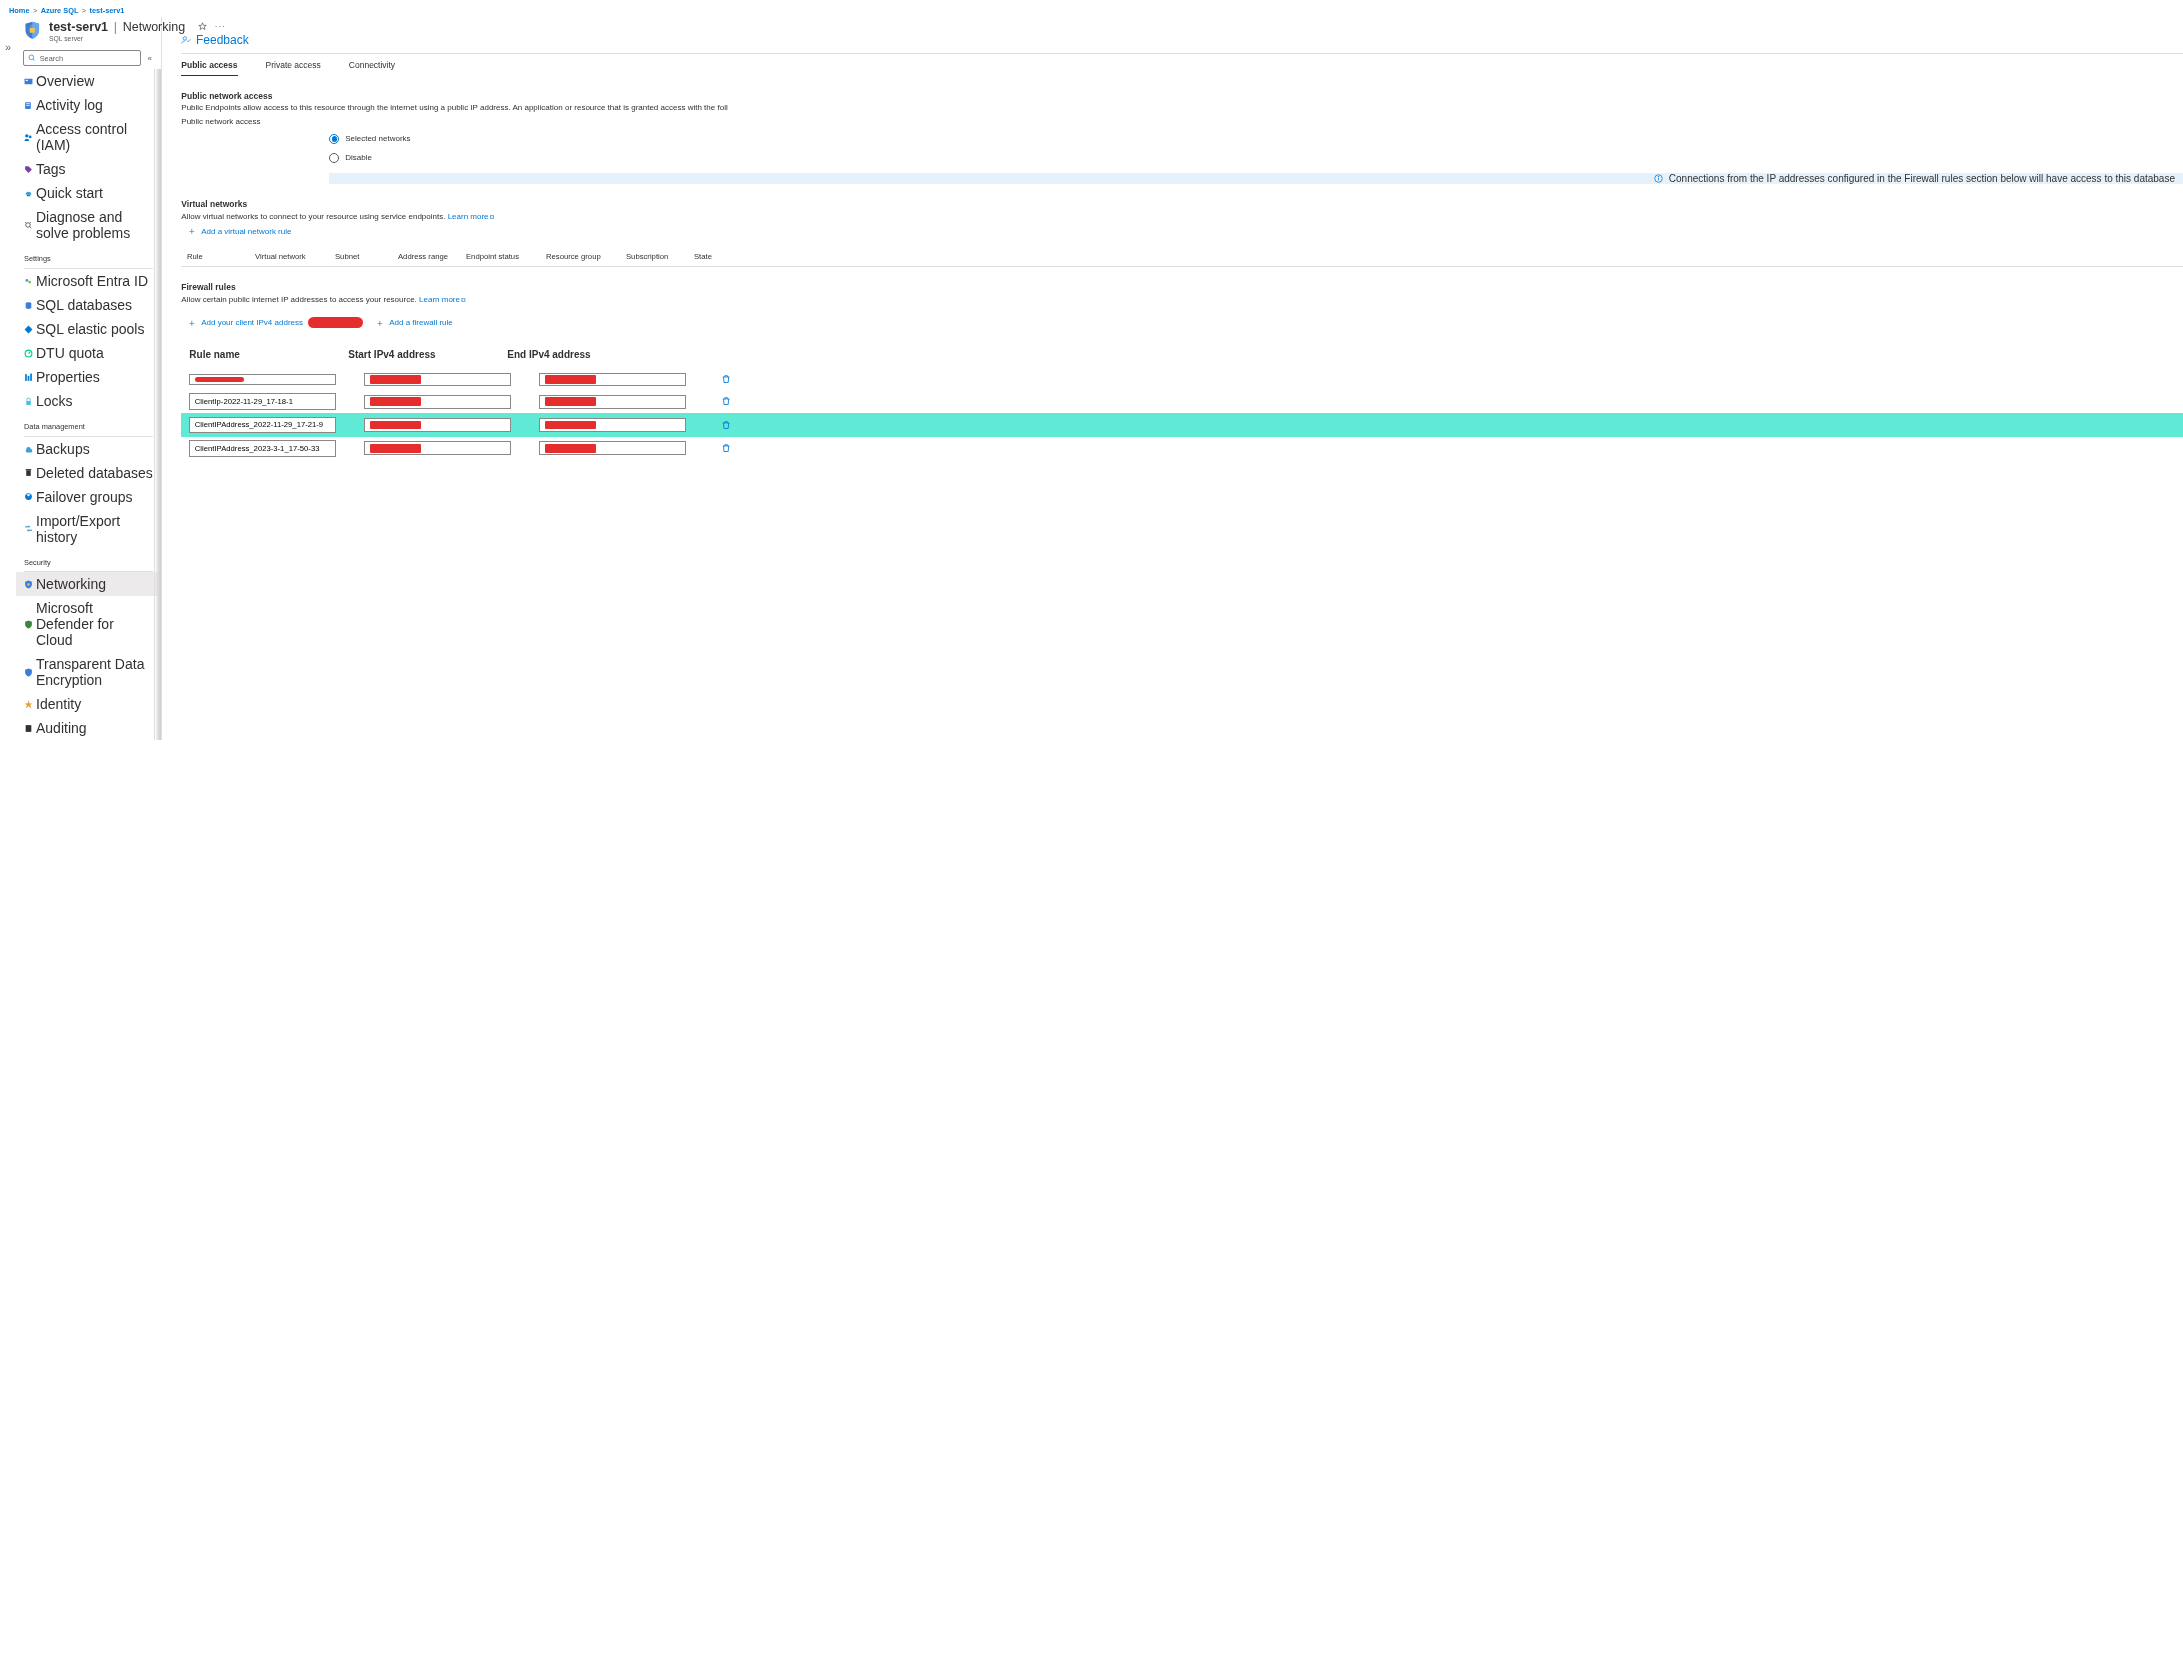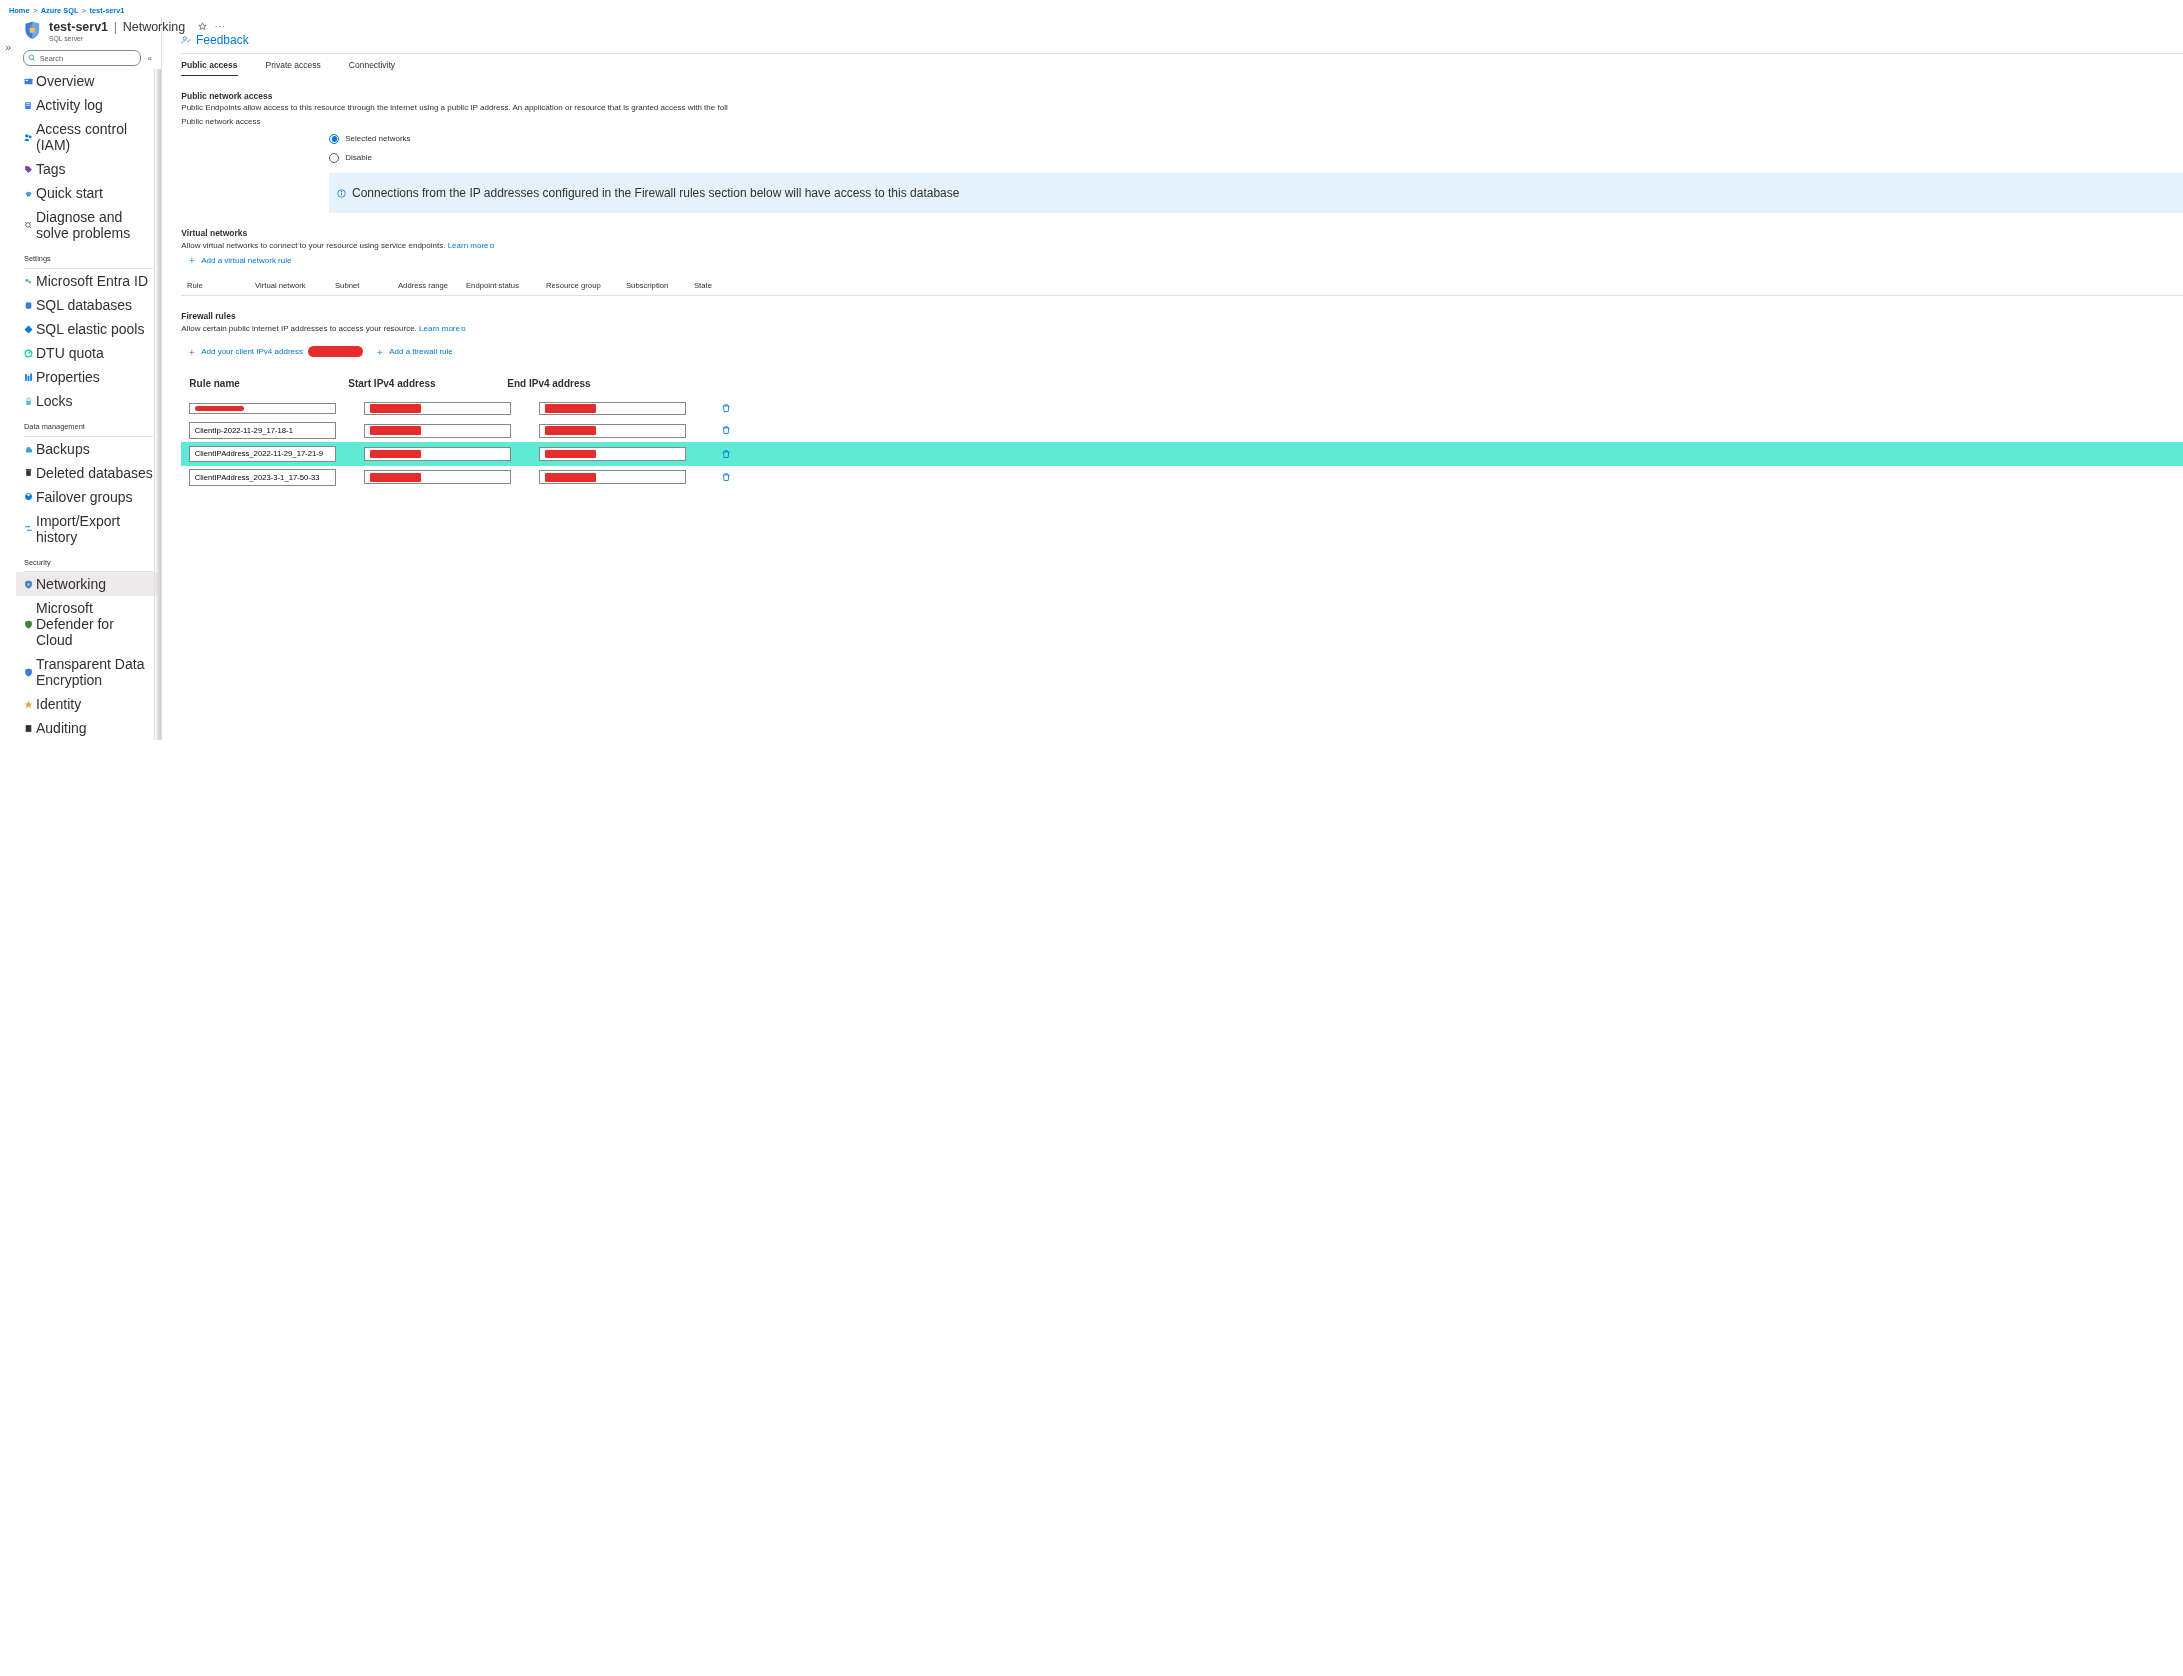--- a/index.html
+++ b/index.html
@@ -73,21 +73,21 @@
     display:flex;
     align-items:center;
     gap:4.5px;
   }
   .search-box{
     flex:1;
     display:flex;
     align-items:center;
     gap:3.4px;
     border:0.6px solid #8a8886;
-    border-radius:7px;
+    border-radius:2px;
     padding:2.3px 4.5px;
     font-size:7.4px;
     color:#605e5c;
   }
   .collapse-caret{ color:#605e5c; font-size:8px; padding:0 2.3px; cursor:pointer;}
   
   .nav-scroll { position:relative; }
   .nav-scroll::after{
     content:"";
     position:absolute;
@@ -154,26 +154,27 @@
     width:10.2px;height:10.2px;border:0.9px solid #605e5c;border-radius:50%;
     display:flex;align-items:center;justify-content:center;
   }
   .radio-opt.selected .radio-outer{ border-color:var(--azure-link);}
   .radio-inner{ width:5.7px;height:5.7px;border-radius:50%;}
   .radio-opt.selected .radio-inner{ background:var(--azure-link);}
   .info-banner{
     margin-top:5.7px;
     margin-left:148px;
     background:var(--info-bg);
-    padding:13px 8px;
-    font-size:12px;
+    padding:0 8px;
+    font-size:10px;
     display:flex;
     align-items:center;
     gap:5.7px;
     color:#323130;
+    justify-content:flex-end;
   }
   .inline-link{ color:var(--azure-link); cursor:pointer;}
   .ext-icon{ font-size:6.3px; margin-left:1.1px;}
   .action-link{
     display:inline-flex;align-items:center;gap:4.5px;
     color:var(--azure-link); cursor:pointer; font-size:8px;
     padding:5.7px 0;
   }
   .plus{
     color:var(--azure-link);

